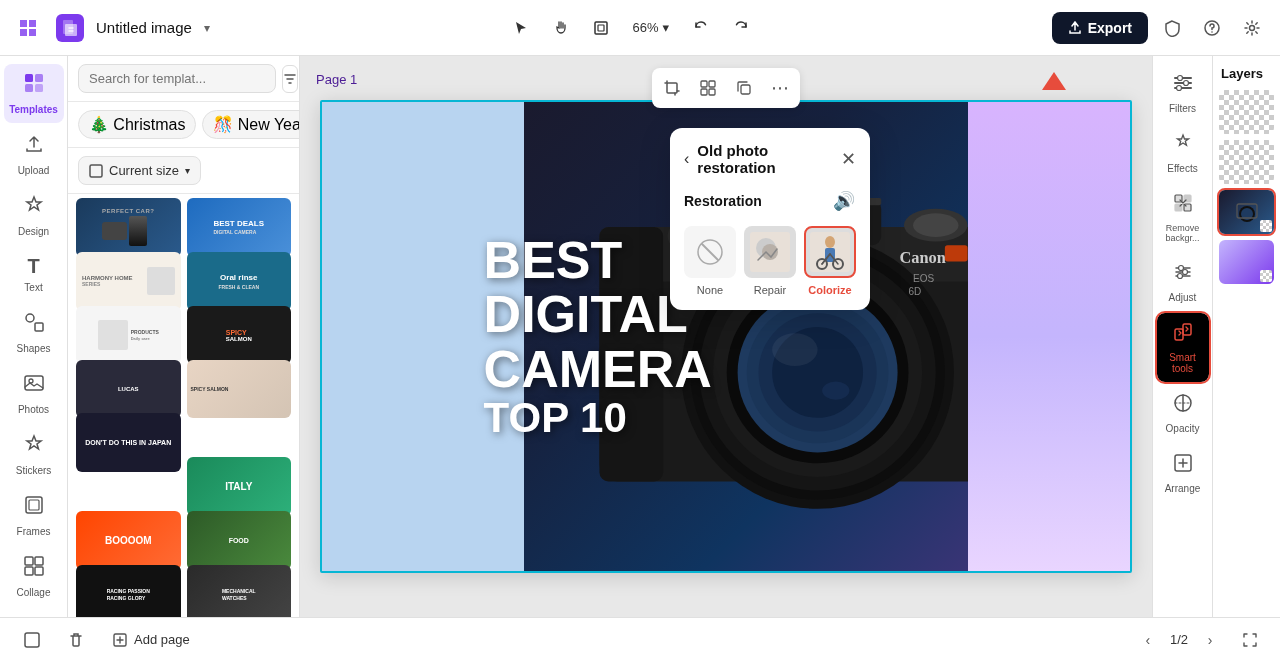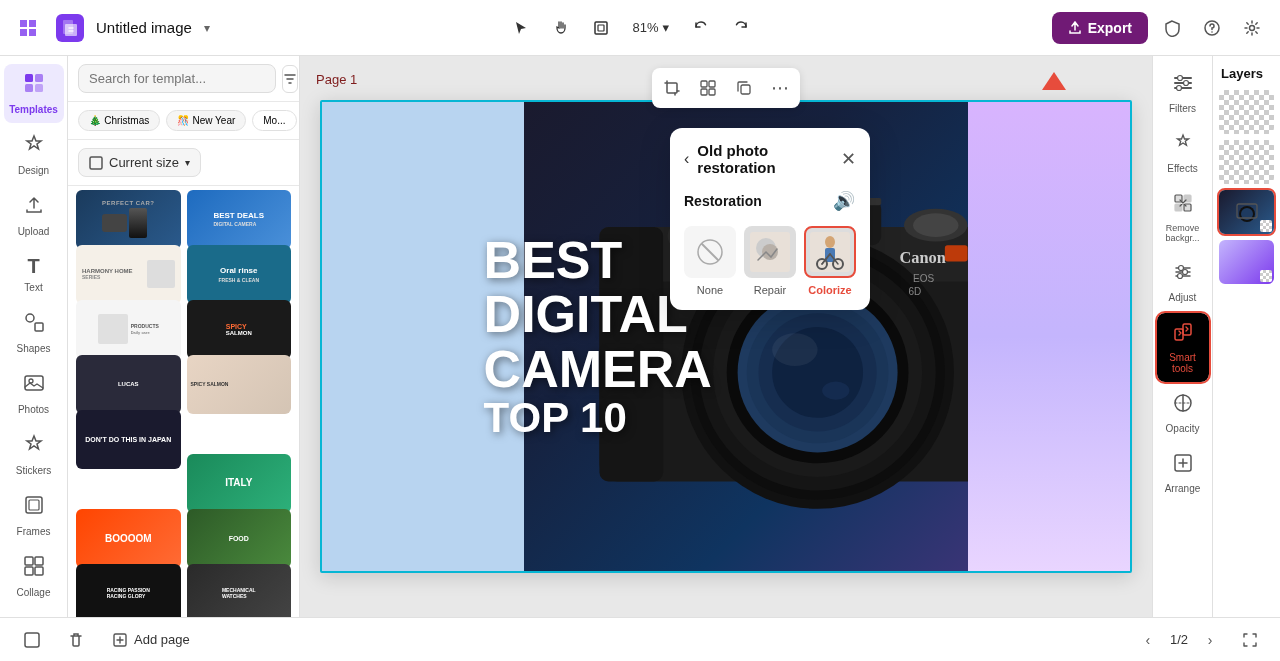--- a/index.html
+++ b/index.html
@@ -10,21 +10,21 @@
     .topbar-logo { width: 32px; height: 32px; display: flex; align-items: center; justify-content: center; cursor: pointer; }
     .topbar-logo svg { width: 24px; height: 24px; }
     .topbar-doc { display: flex; align-items: center; gap: 12px; cursor: pointer; margin-left: 4px; }
     .topbar-doc-icon { width: 28px; height: 28px; background: #7c3aed; border-radius: 6px; display: flex; align-items: center; justify-content: center; }
     .topbar-doc-title { font-size: 15px; font-weight: 500; color: #111; }
     .topbar-chevron { font-size: 12px; color: #666; }
     .topbar-center { flex: 1; display: flex; align-items: center; justify-content: center; gap: 8px; }
     .topbar-tool-btn { width: 32px; height: 32px; border: none; background: transparent; cursor: pointer; border-radius: 4px; display: flex; align-items: center; justify-content: center; font-size: 16px; color: #333; }
     .topbar-zoom { display: flex; align-items: center; gap: 4px; padding: 4px 8px; border-radius: 4px; cursor: pointer; font-size: 13px; color: #333; border: none; background: transparent; }
     .topbar-right { display: flex; align-items: center; gap: 8px; }
-    .export-btn { background: #701a75; color: #fff; border: none; padding: 8px 16px; border-radius: 8px; font-size: 14px; font-weight: 600; cursor: pointer; display: flex; align-items: center; gap: 6px; }
+    .export-btn { background: #0f172a; color: #fff; border: none; padding: 8px 16px; border-radius: 8px; font-size: 14px; font-weight: 600; cursor: pointer; display: flex; align-items: center; gap: 6px; }
     .topbar-icon-btn { width: 32px; height: 32px; border: none; background: transparent; cursor: pointer; border-radius: 50%; display: flex; align-items: center; justify-content: center; color: #444; font-size: 18px; }
 
     
     .main { display: flex; flex: 1; overflow: hidden; }
 
     
     .sidebar-icons { width: 68px; background: #fff; border-right: 1px solid #e0e0e0; display: flex; flex-direction: column; align-items: center; padding: 8px 0; gap: 2px; flex-shrink: 0; }
     .sidebar-icon-item { width: 60px; display: flex; flex-direction: column; align-items: center; padding: 8px 4px; border-radius: 8px; cursor: pointer; gap: 4px; }
     .sidebar-icon-item.active { background: #ede9fe; }
     .sidebar-icon-item .icon-shape { font-size: 22px; color: #555; }
@@ -32,35 +32,35 @@
     .sidebar-icon-item .icon-label { font-size: 10px; color: #555; text-align: center; }
     .sidebar-icon-item.active .icon-label { color: #7c3aed; font-weight: 600; }
 
     
     .templates-panel { width: 232px; background: #fff; border-right: 1px solid #e0e0e0; display: flex; flex-direction: column; flex-shrink: 0; overflow: hidden; }
     .templates-search { padding: 8px 10px; display: flex; align-items: center; gap: 6px; border-bottom: 1px solid #e8e8e8; }
     .templates-search input { flex: 1; border: 1px solid #ddd; border-radius: 8px; padding: 6px 10px; font-size: 13px; outline: none; background: #f5f5f5; }
     .templates-search-filter { width: 28px; height: 28px; border: 1px solid #ddd; border-radius: 6px; display: flex; align-items: center; justify-content: center; cursor: pointer; font-size: 14px; color: #555; background: #fff; }
     .templates-chips { display: flex; gap: 6px; padding: 8px 10px; overflow-x: auto; border-bottom: 1px solid #e8e8e8; flex-shrink: 0; }
     .templates-chips::-webkit-scrollbar { display: none; }
-    .chip { background: #f5f5f5; border: 1px solid #e0e0e0; border-radius: 20px; padding: 4px 10px; font-size: 10px; white-space: nowrap; cursor: pointer; display: flex; align-items: center; gap: 4px; }
+    .chip { background: #f5f5f5; border: 1px solid #e0e0e0; border-radius: 20px; padding: 4px 10px; font-size: 16px; white-space: nowrap; cursor: pointer; display: flex; align-items: center; gap: 4px; }
     .chip-more { background: #fff; }
     .current-size-bar { padding: 8px 10px; display: flex; align-items: center; gap: 6px; border-bottom: 1px solid #e8e8e8; flex-shrink: 0; }
     .current-size-btn { display: flex; align-items: center; gap: 6px; background: #f5f5f5; border: 1px solid #e0e0e0; border-radius: 8px; padding: 6px 10px; cursor: pointer; font-size: 13px; font-weight: 500; color: #333; }
     .templates-grid { flex: 1; overflow-y: auto; padding: 4px 8px; display: grid; grid-template-columns: 1fr 1fr; gap: 6px; }
     .templates-grid::-webkit-scrollbar { width: 4px; }
     .templates-grid::-webkit-scrollbar-thumb { background: #ccc; border-radius: 2px; }
     .template-card { border-radius: 6px; overflow: hidden; cursor: pointer; background: #e8e8e8; aspect-ratio: 16/9; position: relative; }
     .template-card-bg { width: 100%; height: 100%; display: flex; align-items: center; justify-content: center; font-size: 9px; text-align: center; padding: 4px; font-weight: 700; overflow: hidden; }
 
     
     .canvas-area { flex: 1; background: #e8e8e8; position: relative; display: flex; flex-direction: column; overflow: hidden; }
     .canvas-toolbar { position: absolute; top: 12px; left: 50%; transform: translateX(-50%); display: flex; gap: 4px; background: #fff; border-radius: 8px; padding: 4px; box-shadow: 0 2px 8px rgba(0,0,0,0.12); z-index: 5; }
     .canvas-tool-btn { width: 32px; height: 32px; border: none; background: transparent; cursor: pointer; border-radius: 4px; display: flex; align-items: center; justify-content: center; font-size: 16px; color: #555; }
-    .page-label { position: absolute; top: 16px; left: 16px; font-size: 13px; color: #7f1d1d; }
+    .page-label { position: absolute; top: 16px; left: 16px; font-size: 13px; color: #4c1d95; }
     .canvas-wrapper { flex: 1; display: flex; align-items: center; justify-content: center; overflow: auto; padding: 60px 20px 60px; }
     .canvas-content { width: 840px; height: 473px; position: relative; border: 2px solid #06b6d4; border-radius: 2px; box-shadow: 0 4px 20px rgba(0,0,0,0.15); background: #fff; overflow: hidden; }
     .canvas-bg { position: absolute; left: 0; top: 0; width: 40%; height: 100%; background: #b8d4f0; }
     .canvas-photo { position: absolute; right: 0; top: 0; width: 75%; height: 100%; background: linear-gradient(135deg, #1a1a2e 0%, #16213e 30%, #0f3460 60%, #533483 100%); display: flex; align-items: center; justify-content: center; overflow: hidden; }
     .canvas-text { position: absolute; left: 20%; top: 50%; transform: translateY(-50%); z-index: 3; }
     .canvas-text-main { font-size: 52px; font-weight: 900; color: #fff; line-height: 1.05; text-shadow: 2px 2px 8px rgba(0,0,0,0.5); }
     .canvas-right-bg { position: absolute; right: 0; top: 0; width: 20%; height: 100%; background: linear-gradient(to bottom, #d8b4fe 0%, #c4b5fd 50%, #e9d5ff 100%); z-index: 1; }
     .canvas-handle { position: absolute; width: 8px; height: 8px; background: #fff; border: 1px solid #06b6d4; border-radius: 50%; }
     .h-tl { top: -4px; left: -4px; }
     .h-tc { top: -4px; left: 50%; transform: translateX(-50%); }
@@ -150,21 +150,21 @@
           <path d="M6 2v6M8 2v6M10 3v5M12 5v3c0 3-2 5-4 5s-4-2-4-5V7l2 1V4" stroke="#333" stroke-width="1.3" stroke-linecap="round"></path>
         </svg>
     </button>
     <button class="topbar-tool-btn">
       <svg width="16" height="16" viewBox="0 0 16 16" fill="none">
           <rect x="2" y="2" width="12" height="12" rx="1" stroke="#333" stroke-width="1.5" fill="none"></rect>
           <rect x="5" y="5" width="6" height="6" rx="0.5" stroke="#333" stroke-width="1.2" fill="none"></rect>
         </svg>
     </button>
     <button class="topbar-zoom">
-      <span>81%</span>
+      <span>66%</span>
       <span>▾</span>
     </button>
     <button class="topbar-tool-btn">
       <svg width="16" height="16" viewBox="0 0 16 16" fill="none">
           <path d="M3 7c0-2.8 2.2-5 5-5 2 0 3.7 1.1 4.5 2.8" stroke="#333" stroke-width="1.5" stroke-linecap="round"></path>
           <path d="M3 3v4h4" stroke="#333" stroke-width="1.5" stroke-linecap="round" stroke-linejoin="round"></path>
         </svg>
     </button>
     <button class="topbar-tool-btn">
       <svg width="16" height="16" viewBox="0 0 16 16" fill="none">
@@ -213,33 +213,33 @@
             <rect x="12" y="2" width="8" height="8" rx="1.5" fill="#7c3aed" opacity="0.6"></rect>
             <rect x="2" y="12" width="8" height="8" rx="1.5" fill="#7c3aed" opacity="0.6"></rect>
             <rect x="12" y="12" width="8" height="8" rx="1.5" fill="#7c3aed" opacity="0.4"></rect>
           </svg>
       </span>
       <span class="icon-label">Templates</span>
     </div>
     <div class="sidebar-icon-item">
       <span class="icon-shape">
         <svg width="22" height="22" viewBox="0 0 22 22" fill="none">
-            <path d="M11 3l2 5h5l-4 3 1.5 5L11 13l-4.5 3L8 11l-4-3h5z" stroke="#555" stroke-width="1.5" fill="none"></path>
-          </svg>
-      </span>
-      <span class="icon-label">Design</span>
-    </div>
-    <div class="sidebar-icon-item">
-      <span class="icon-shape">
-        <svg width="22" height="22" viewBox="0 0 22 22" fill="none">
             <path d="M11 14V4M7 8l4-4 4 4" stroke="#555" stroke-width="1.5" stroke-linecap="round" stroke-linejoin="round"></path>
             <path d="M4 16v2h14v-2" stroke="#555" stroke-width="1.5" stroke-linecap="round"></path>
           </svg>
       </span>
       <span class="icon-label">Upload</span>
+    </div>
+    <div class="sidebar-icon-item">
+      <span class="icon-shape">
+        <svg width="22" height="22" viewBox="0 0 22 22" fill="none">
+            <path d="M11 3l2 5h5l-4 3 1.5 5L11 13l-4.5 3L8 11l-4-3h5z" stroke="#555" stroke-width="1.5" fill="none"></path>
+          </svg>
+      </span>
+      <span class="icon-label">Design</span>
     </div>
     <div class="sidebar-icon-item">
       <span class="icon-shape" style="font-size:20px;font-weight:700;color:#555;">T</span>
       <span class="icon-label">Text</span>
     </div>
     <div class="sidebar-icon-item">
       <span class="icon-shape">
         <svg width="22" height="22" viewBox="0 0 22 22" fill="none">
             <circle cx="7" cy="7" r="4" stroke="#555" stroke-width="1.5" fill="none"></circle>
             <rect x="12" y="12" width="8" height="8" rx="1" stroke="#555" stroke-width="1.5" fill="none"></rect>

